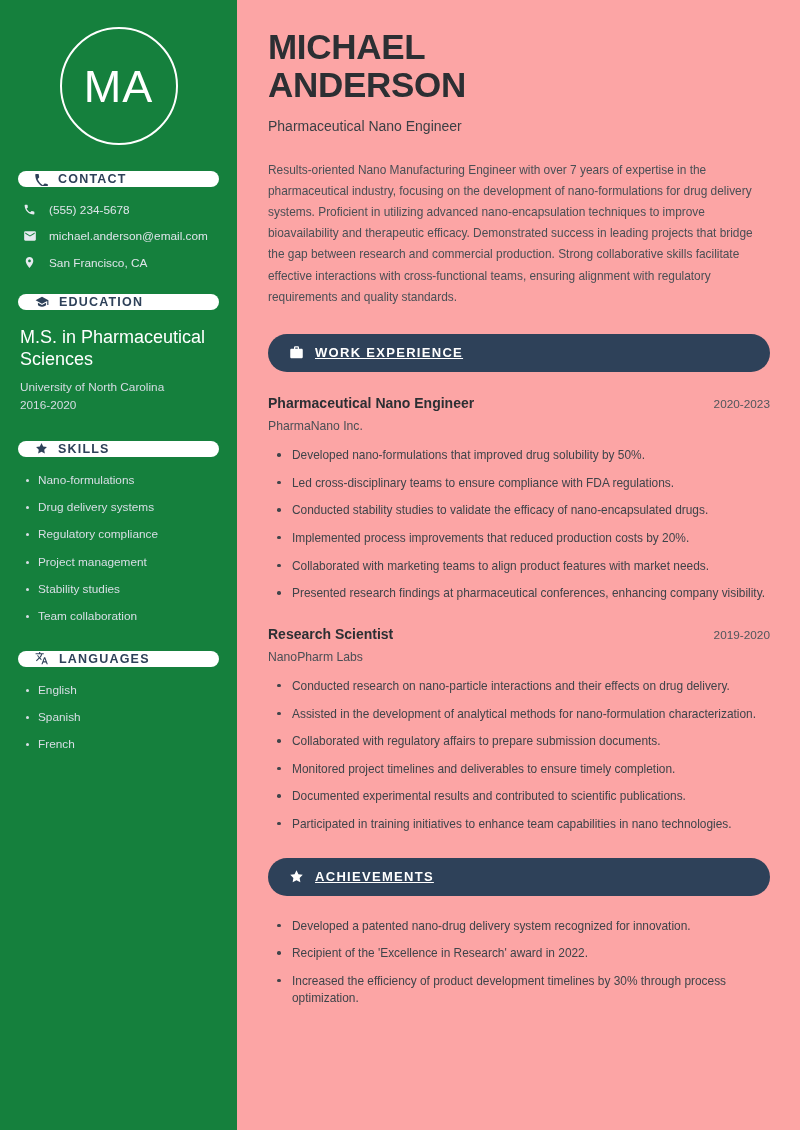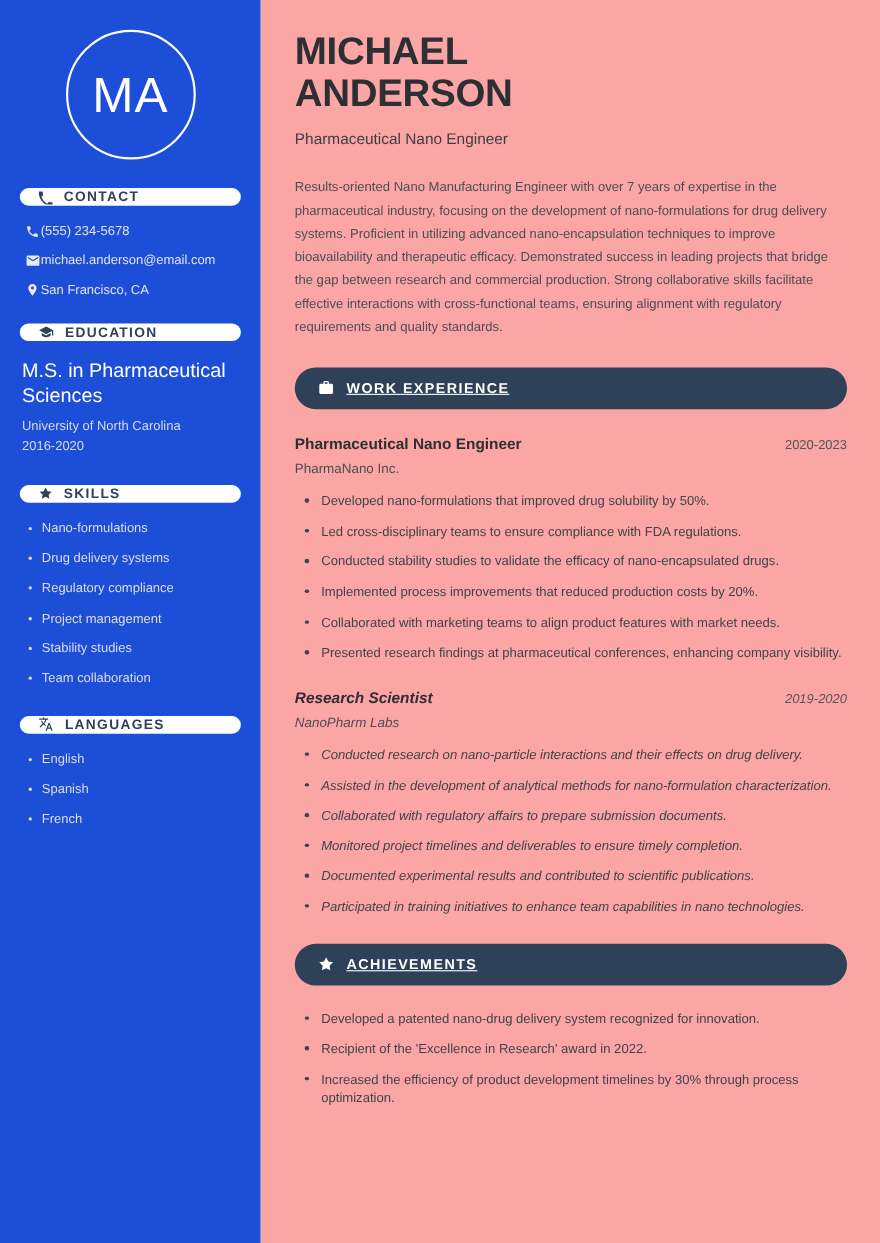--- a/index.html
+++ b/index.html
@@ -21,21 +21,21 @@
     display: flex;
     background: #f5f6f7;
     position: relative;
     overflow: hidden;
   }
 
   
   .sidebar {
     width: 237px;
     flex: 0 0 237px;
-    background: #1d4ed8;
+    background: #15803d;
     padding: 0 18px;
     color: #ffffff;
   }
 
   .avatar-wrap {
     display: flex;
     justify-content: center;
     padding-top: 27px;
     padding-bottom: 26px;
   }
@@ -74,21 +74,21 @@
     text-transform: uppercase;
   }
   .pill .ico svg { display: block; }
 
   .contact-list {
     padding-left: 4px;
     margin-bottom: 23px;
   }
   .contact-item {
     display: flex;
-    align-items: center;
+    gap: 12px;
     margin-bottom: 11px;
     font-size: 11.8px;
     color: #dfe4ea;
     line-height: 1.3;
   }
   .contact-item:last-child { margin-bottom: 0; }
   .contact-item .ico {
     width: 15px;
     display: flex;
     justify-content: center;
@@ -183,21 +183,21 @@
   .dark-pill .pill-label {
     font-size: 13px;
     font-weight: bold;
     letter-spacing: 1.3px;
     text-transform: uppercase;
     text-decoration: underline;
   }
   .dark-pill .ico svg { display: block; }
 
   .job { margin-bottom: 22px; }
-  .job:last-child { margin-bottom: 0; font-style: italic; }
+  .job:last-child { margin-bottom: 0; }
 
   .job-head {
     display: flex;
     justify-content: space-between;
     align-items: baseline;
     gap: 14px;
   }
   .job-role {
     font-size: 14px;
     font-weight: bold;

